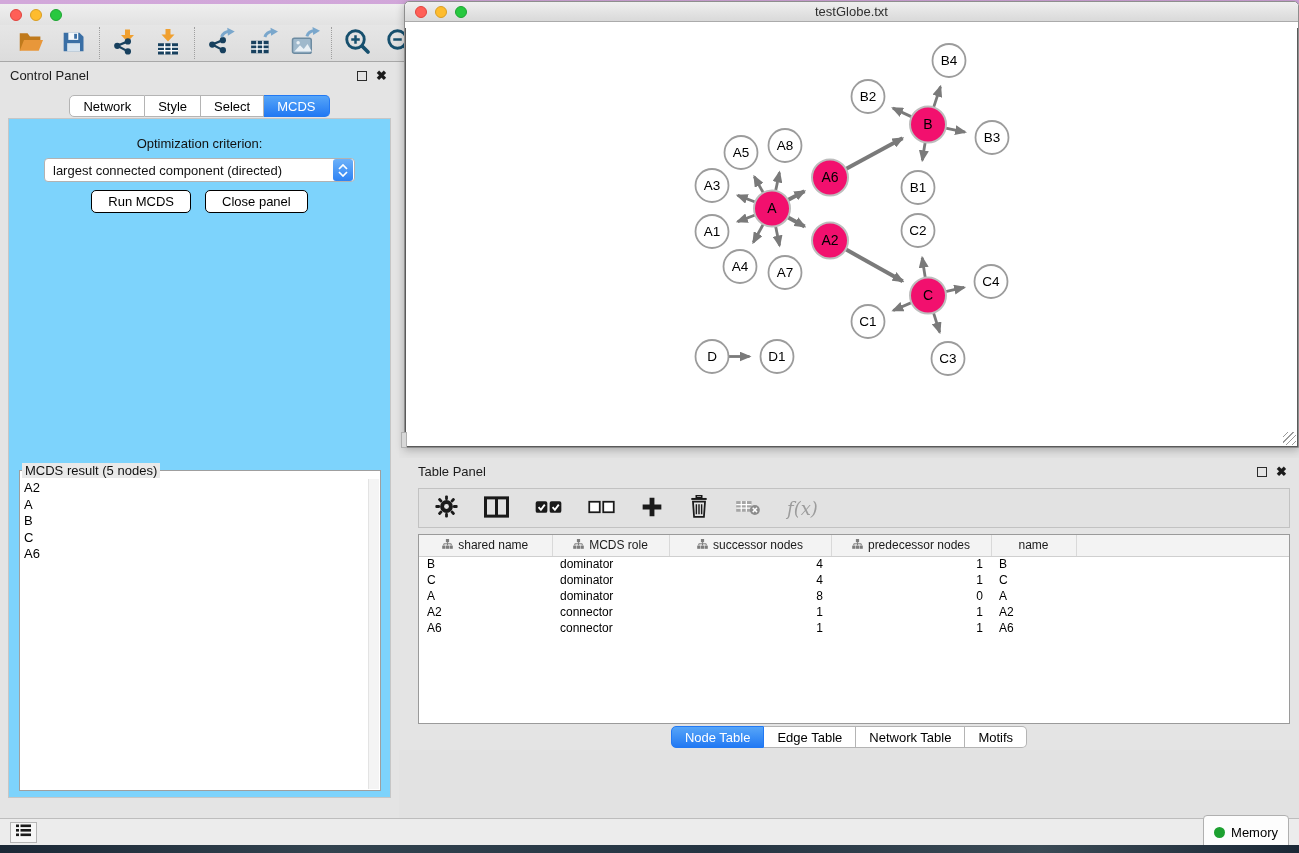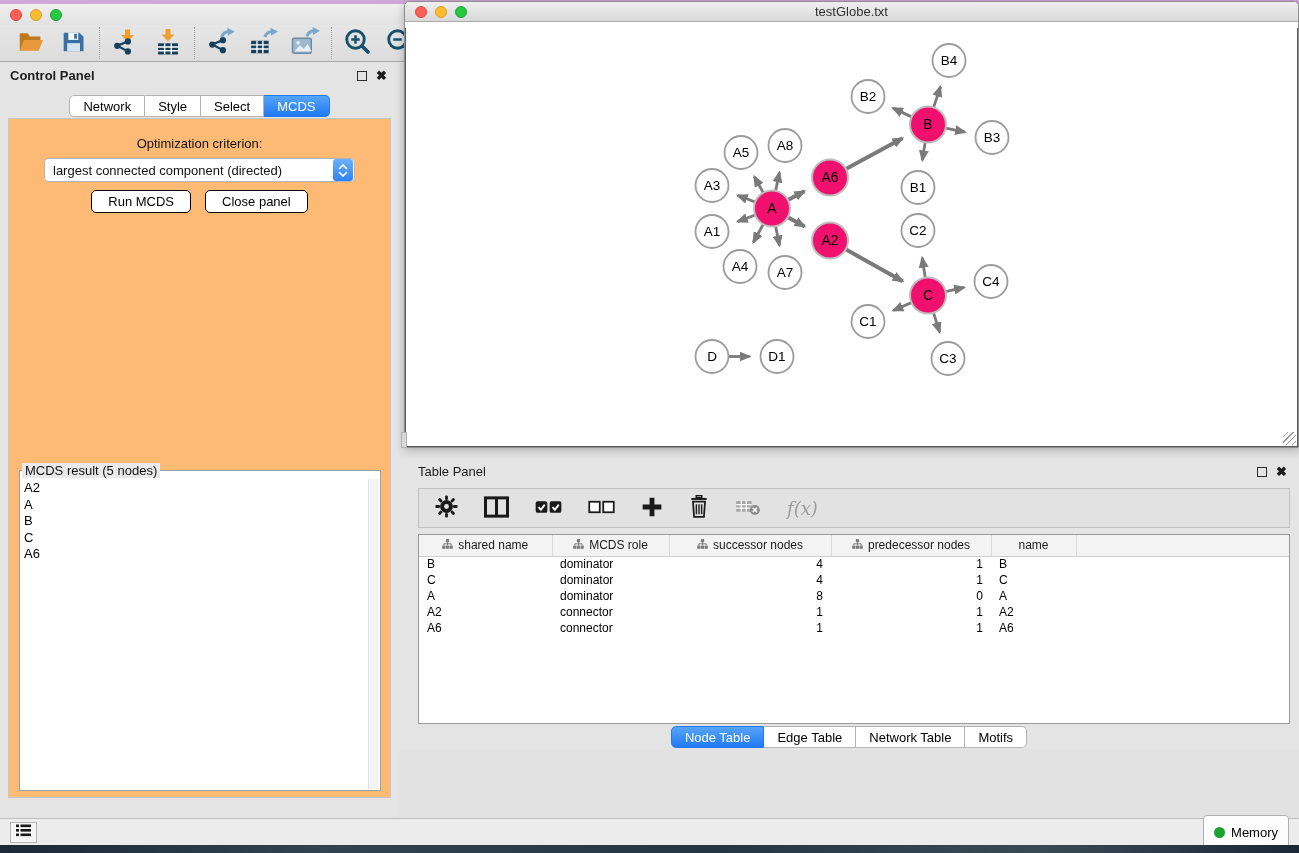--- a/index.html
+++ b/index.html
@@ -41,25 +41,25 @@
   .seg { display:inline-flex; }
   .seg button { font-size:13px; height:22px; padding:0 13px; background:#fff;
      border:1px solid #b4b4b4; border-left:none; color:#000; cursor:default; }
   .seg button:first-child { border-left:1px solid #b4b4b4; border-radius:5px 0 0 5px; }
   .seg button:last-child { border-radius:0 5px 5px 0; }
   .seg button.active { background:linear-gradient(#56a5f8,#2279f3); border-color:#2279f3; color:#fff; }
 
   
   .control-panel { position:absolute; top:62px; left:0; width:399px; height:756px; background:#e4e4e4; }
   .cp-header { position:absolute; top:6px; left:10px; right:12px; display:flex; align-items:center; }
-  .cp-header .cp-title { font-size:13px; color:#1c1c1c;font-weight:bold; }
+  .cp-header .cp-title { font-size:13px; color:#1c1c1c; }
   .cp-header .panel-head-btns { margin-left:auto; }
   .cp-tabs { position:absolute; top:33px; left:0; width:100%; text-align:center; }
   .cp-content { position:absolute; top:56px; left:8px; right:8px; bottom:20px;
-     background:#fdba74; border:1px solid #c6c6c6; }
+     background:#7dd3fc; border:1px solid #c6c6c6; }
   .opt-label { position:absolute; top:17px; width:100%; text-align:center; font-size:13px; color:#111; }
   .dropdown { position:absolute; top:39px; left:35px; right:35px; height:24px; background:#fff;
      border:1px solid #b2b2b2; border-radius:4px; display:flex; align-items:center; }
   .dropdown .dd-text { font-size:13px; color:#111; padding-left:8px; flex:1;
      white-space:nowrap; overflow:hidden; }
   .dd-stepper { width:20px; height:22px; margin-right:1px; border-radius:3px;
      background:linear-gradient(#6cb1f9,#2e82f4); display:flex; flex-direction:column;
      align-items:center; justify-content:center; gap:1px; }
   .dd-stepper svg { display:block; }
   .cp-buttons { position:absolute; top:71px; width:100%; display:flex; justify-content:center; gap:14px; }

